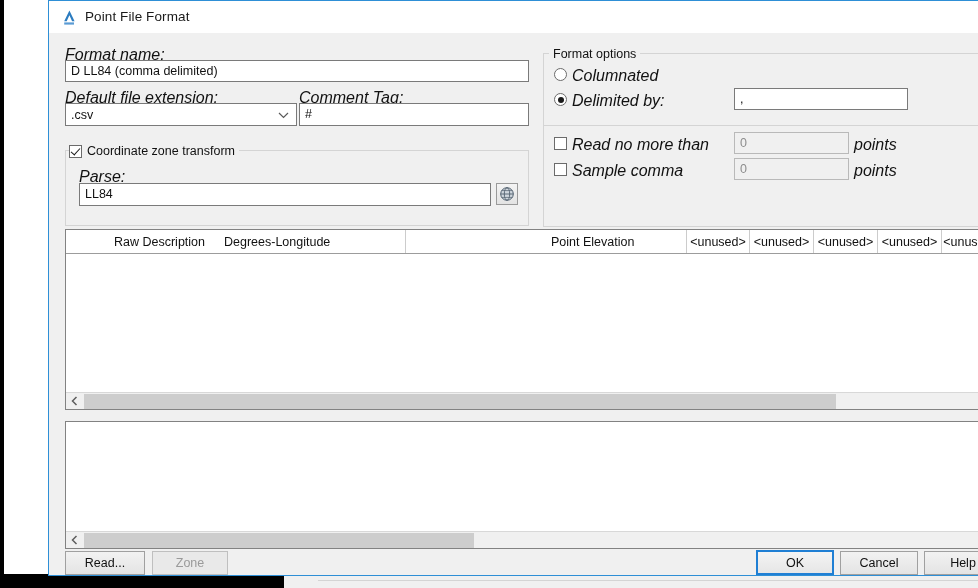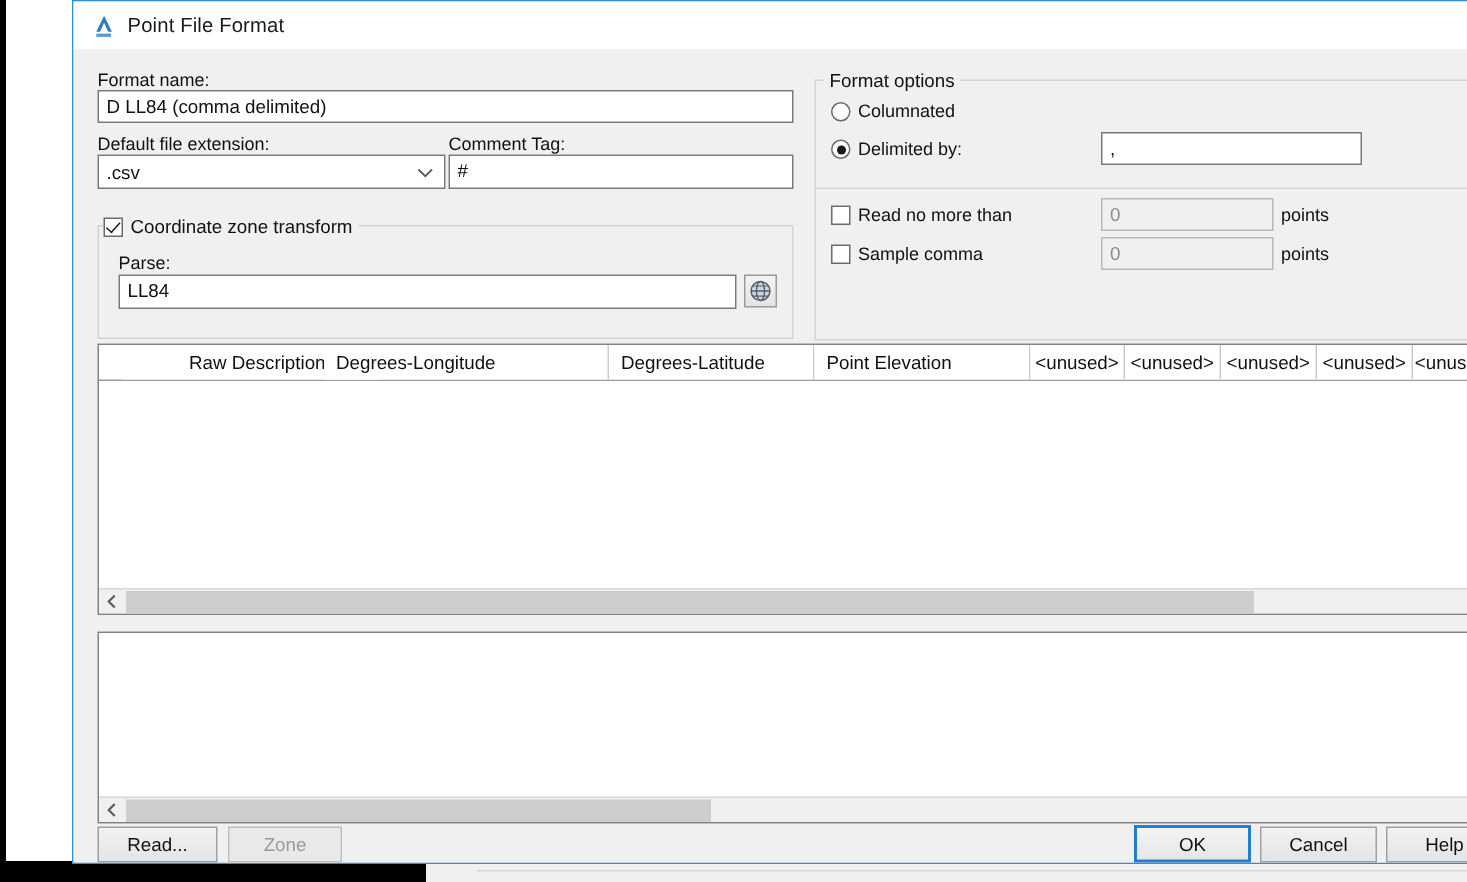--- a/index.html
+++ b/index.html
@@ -70,22 +70,23 @@
   
   .dlg-body {
     position: absolute; left: 0; top: 32px;
     width: 968px; height: 542px;
     background: #f0f0f0;
   }
 
   
   .lbl {
     position: absolute;
-    font-size: 12px; color: #111111;
+    font-size: 16px; color: #111111;
     white-space: nowrap;
+    font-style: italic;
   }
 
   
   .tbox {
     position: absolute;
     background: #ffffff;
     border: 1px solid #7a7a7a;
     box-sizing: border-box;
     font-size: 12.5px;
     color: #111111;
@@ -347,23 +348,22 @@
       <div class="tbox disabled" style="left:685px; top:99px; width:115px; height:22px;">0</div>
       <span class="lbl" style="left:805px; top:103px;">points</span>
 
       <div class="cb" style="left:505px; top:130px;"></div>
       <span class="lbl" style="left:523px; top:129px;">Sample comma</span>
       <div class="tbox disabled" style="left:685px; top:125px; width:115px; height:22px;">0</div>
       <span class="lbl" style="left:805px; top:129px;">points</span>
 
       <div class="pane" style="left:16px; top:196px; width:936px; height:181px;">
         <div class="thead">
-          <div class="th" style="left:16px;   width:172px;padding-left:44px;">Raw Description</div>
+          <div class="th" style="left:4px;   width:172px;padding-left:44px;">Raw Description</div>
           <div class="th" style="left:150px; width:190px;">Degrees-Longitude</div>
-          <div class="th" style="left:340px; width:137px;">Degrees-Latitude</div>
           <div class="th" style="left:477px; width:144px;">Point Elevation</div>
           <div class="th center" style="left:621px; width:63px;">&lt;unused&gt;</div>
           <div class="th center" style="left:684px; width:64px;">&lt;unused&gt;</div>
           <div class="th center" style="left:748px; width:64px;">&lt;unused&gt;</div>
           <div class="th center" style="left:812px; width:64px;">&lt;unused&gt;</div>
           <div class="th center last" style="left:876px; width:58px;">&lt;unused&gt;</div>
         </div>
         <div style="position:absolute; left:0; top:24px; width:100%; bottom:17px; background:#ffffff;"></div>
         <div class="hscroll" style="left:0px; bottom:0px; width:934px;">
           <div class="btn-l">

